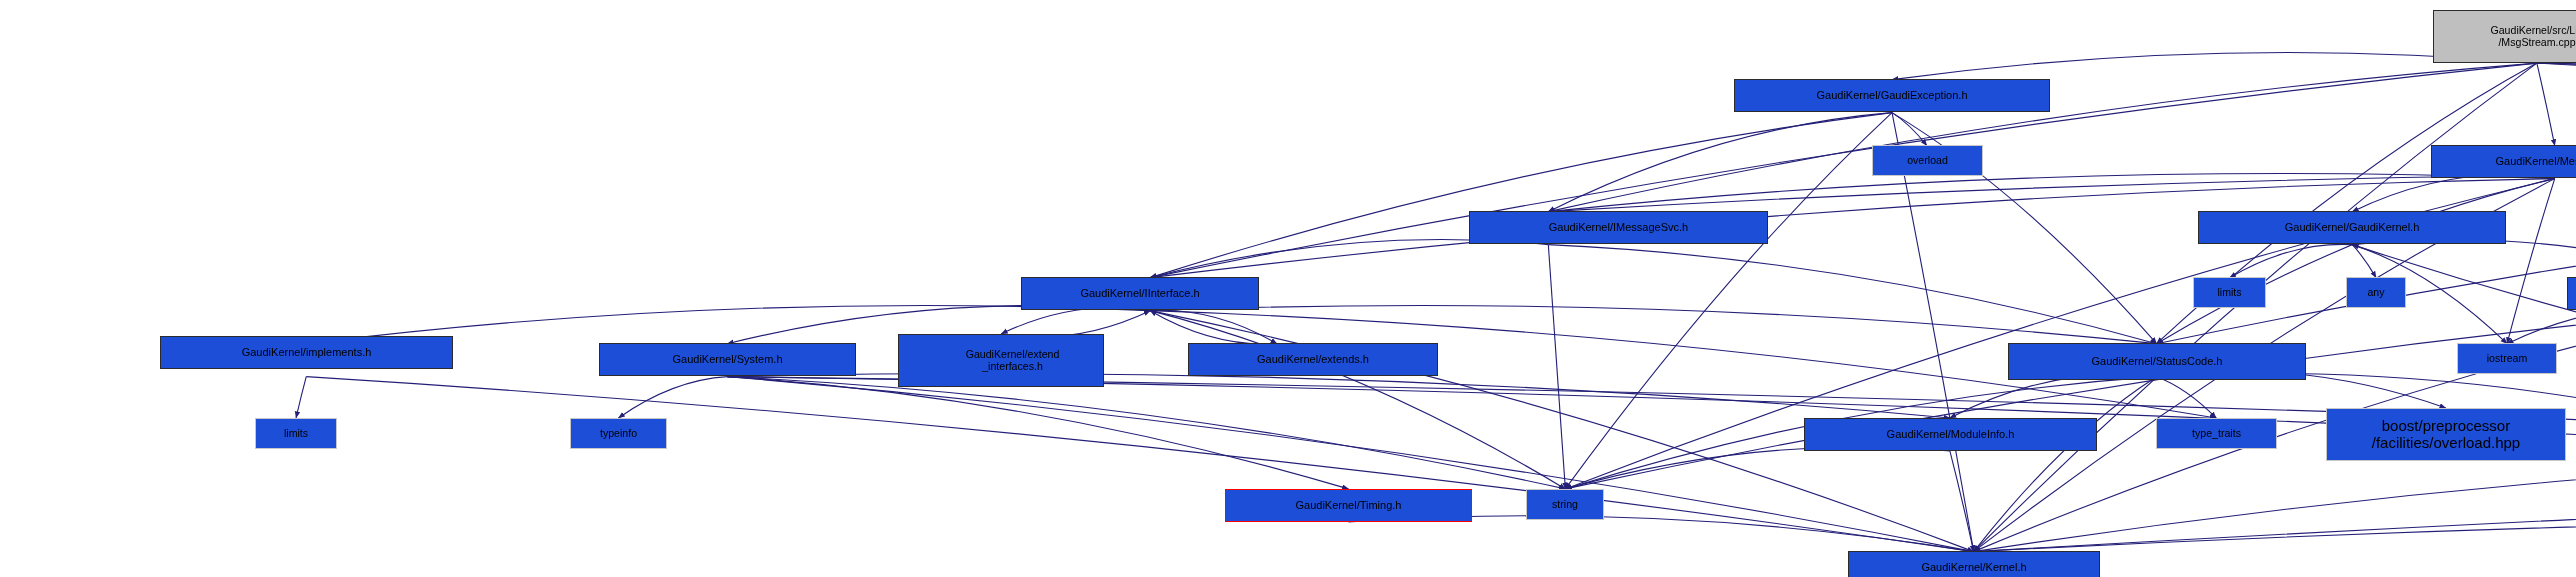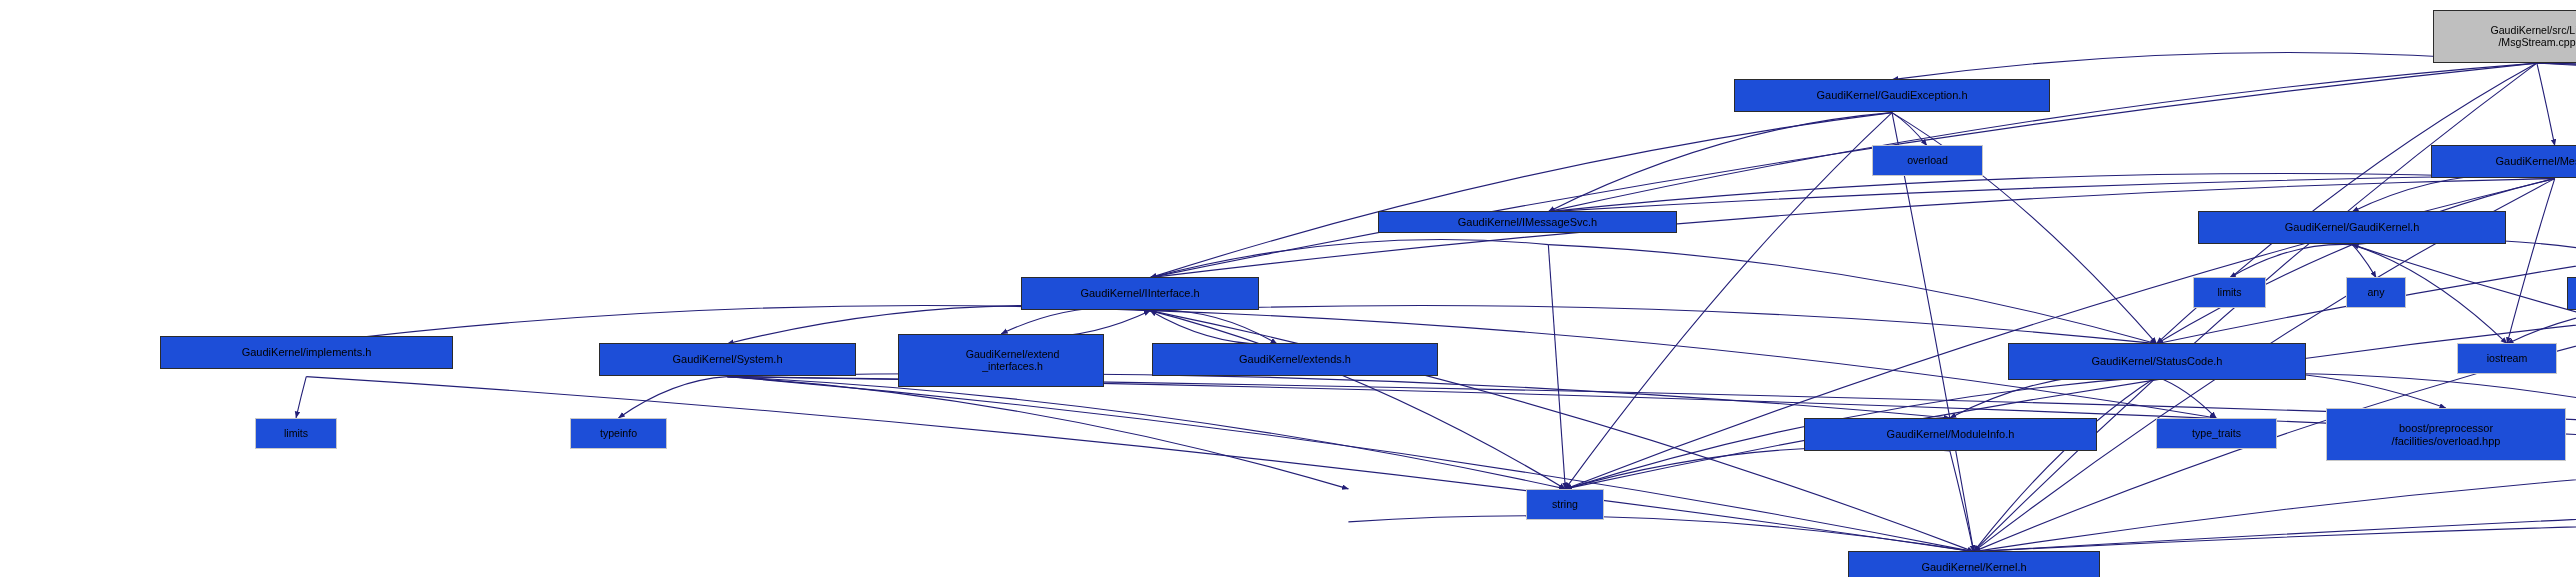--- a/index.html
+++ b/index.html
@@ -155,35 +155,36 @@
       <path d="M5773,529.86 Q4046.5,547.03 2320,648.1999999999999" fill="none" stroke="#231f77" stroke-width="1.3" marker-end="url(#ah)"></path>
       <path d="M4572,613.28 Q3446,588.74 2320,648.1999999999999" fill="none" stroke="#231f77" stroke-width="1.3" marker-end="url(#ah)"></path>
       <path d="M1585,613.28 Q1952.5,588.74 2320,648.1999999999999" fill="none" stroke="#231f77" stroke-width="1.3" marker-end="url(#ah)"></path>
       <path d="M4736,593.88 Q4781,607.795 4826,592.91" fill="none" stroke="#231f77" stroke-width="1.3" marker-end="url(#ah)"></path>
     </svg>
 <div class="node root" style="left: 2433px; top: 10px; width: 208px; height: 53px; font-size: 10.6px;">GaudiKernel/src/Lib
 /MsgStream.cpp</div>
     <div class="node hdr" style="left: 1734px; top: 79px; width: 316px; height: 33px;">GaudiKernel/GaudiException.h</div>
     <div class="node sys" style="left: 1872px; top: 145px; width: 111px; height: 31px;">overload</div>
     <div class="node hdr" style="left: 2431px; top: 145px; width: 247px; height: 33px;">GaudiKernel/Message.h</div>
-    <div class="node hdr" style="left: 1378px; top: 211px; width: 299px; height: 22px;">GaudiKernel/IMessageSvc.h</div>
+    <div class="node hdr" style="left: 1469px; top: 211px; width: 299px; height: 33px;">GaudiKernel/IMessageSvc.h</div>
     <div class="node hdr" style="left: 2198px; top: 211px; width: 308px; height: 33px;">GaudiKernel/GaudiKernel.h</div>
     <div class="node hdr" style="left: 1021px; top: 277px; width: 238px; height: 33px;">GaudiKernel/IInterface.h</div>
     <div class="node sys" style="left: 2193px; top: 277px; width: 73px; height: 31px;">limits</div>
     <div class="node sys" style="left: 2346px; top: 277px; width: 60px; height: 31px;">any</div>
     <div class="node hdr" style="left: 2567px; top: 277px; width: 306px; height: 33px;">GaudiKernel/EventIDBase.h</div>
     <div class="node hdr" style="left: 160px; top: 336px; width: 293px; height: 33px;">GaudiKernel/implements.h</div>
     <div class="node hdr" style="left: 599px; top: 343px; width: 257px; height: 33px;">GaudiKernel/System.h</div>
     <div class="node hdr" style="left: 898px; top: 334px; width: 206px; height: 53px; font-size: 10.6px; padding-left: 23px;">GaudiKernel/extend
 _interfaces.h</div>
-    <div class="node hdr" style="left: 1152px; top: 343px; width: 286px; height: 33px;">GaudiKernel/extends.h</div>
+    <div class="node hdr" style="left: 1188px; top: 343px; width: 250px; height: 33px;">GaudiKernel/extends.h</div>
     <div class="node hdr" style="left: 2008px; top: 343px; width: 298px; height: 37px;">GaudiKernel/StatusCode.h</div>
     <div class="node sys" style="left: 2457px; top: 343px; width: 100px; height: 31px;">iostream</div>
     <div class="node sys" style="left: 255px; top: 418px; width: 82px; height: 31px;">limits</div>
     <div class="node sys" style="left: 570px; top: 418px; width: 97px; height: 31px;">typeinfo</div>
     <div class="node hdr" style="left: 1804px; top: 418px; width: 293px; height: 33px;">GaudiKernel/ModuleInfo.h</div>
     <div class="node sys" style="left: 2156px; top: 418px; width: 121px; height: 31px;">type_traits</div>
-    <div class="node sys" style="left: 2326px; top: 408px; width: 240px; height: 53px; font-size: 11px;">boost/preprocessor
+    <div class="node sys" style="left: 2326px; top: 408px; width: 240px; height: 53px; font-size: 15px;">boost/preprocessor
 /facilities/overload.hpp</div>
+    <div class="node hl" style="left: 1225px; top: 489px; width: 247px; height: 33px;">GaudiKernel/Timing.h</div>
     <div class="node sys" style="left: 1526px; top: 489px; width: 78px; height: 31px;">string</div>
     <div class="node hdr" style="left: 1848px; top: 551px; width: 252px; height: 33px;">GaudiKernel/Kernel.h</div>
   </div>
 
 
 </body></html>

